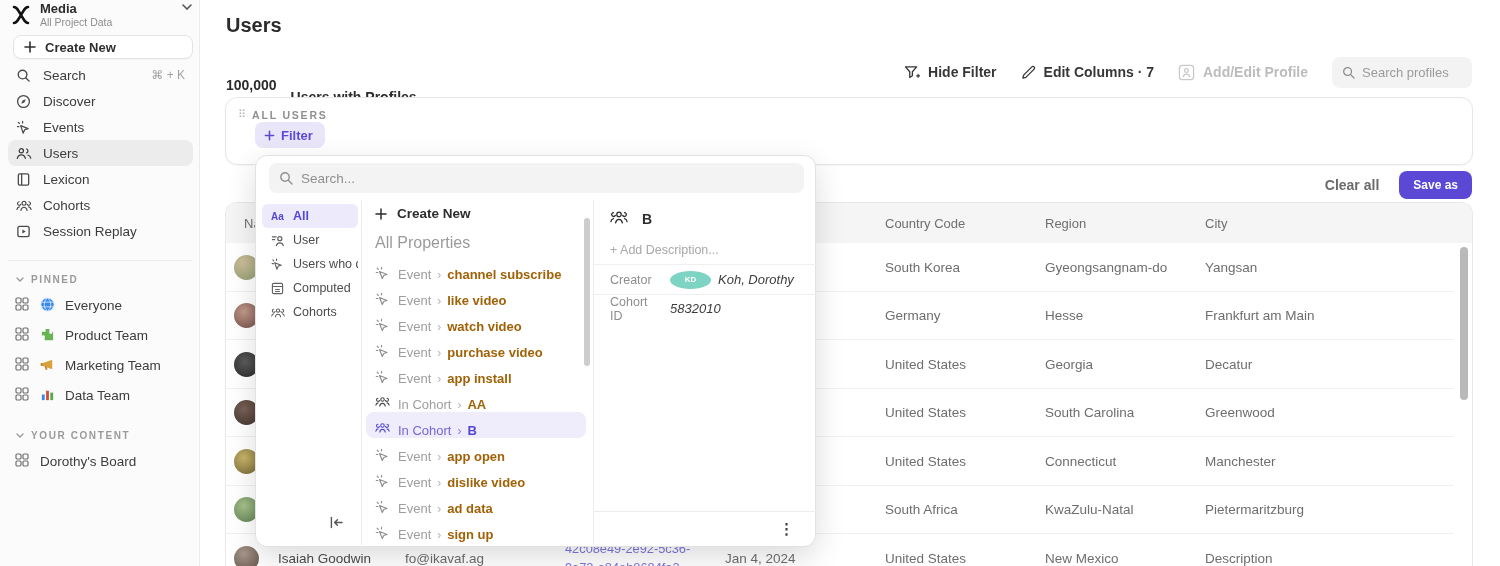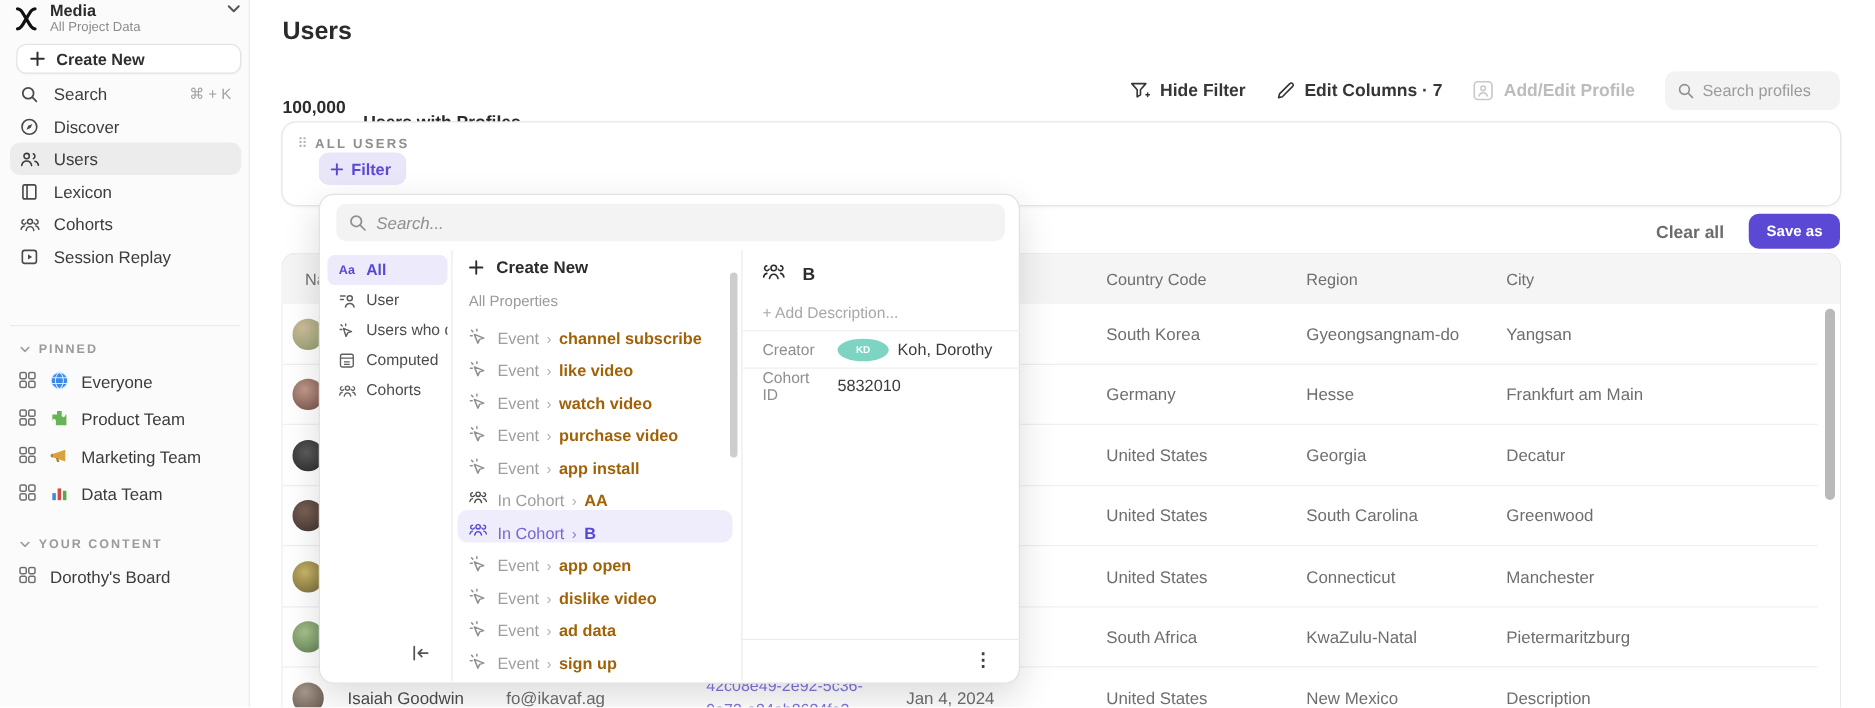--- a/index.html
+++ b/index.html
@@ -65,54 +65,54 @@
   .av5 { background:radial-gradient(circle at 40% 35%, #c9b66a, #6e6230); }
   .av6 { background:radial-gradient(circle at 40% 35%, #a8c18b, #597a4e); }
   .av7 { background:radial-gradient(circle at 40% 30%, #a8988c, #5e4f45); }
   .c-name { color:#4c4c4c; }
   .c-id { color:#7c76dc; font-size:12.8px; line-height:1.5; padding-right:10px; overflow-wrap:anywhere; }
   .t-scroll { position:absolute; left:1460px; top:247px; width:8px; height:153px; border-radius:4px; background:#b9b9b9; }
 
   
   .popover { position:absolute; left:255px; top:155px; width:561px; height:392px; background:#fff; border:1px solid #e2e2e2; border-radius:12px; box-shadow:0 10px 30px rgba(0,0,0,.14); z-index:10; }
   .pop-search { position:absolute; left:13px; top:7px; width:535px; height:30px; background:#f3f3f3; border-radius:8px; display:flex; align-items:center; gap:8px; padding:0 10px; }
-  .pop-search input { border:none; outline:none; background:transparent; font-size:13.5px; color:#6d28d9; width:100%; font-family:"Liberation Sans",sans-serif;font-style:italic; }
+  .pop-search input { border:none; outline:none; background:transparent; font-size:13.5px; color:#6d28d9; width:100%; font-family:"Liberation Sans",sans-serif; }
   .pop-search input::placeholder { color:#8f8f8f; }
   .pop-div-v1 { position:absolute; left:105px; top:44px; bottom:1px; border-left:1px solid #ececec; }
   .pop-div-v2 { position:absolute; left:337px; top:44px; bottom:1px; border-left:1px solid #ececec; }
   .cats { position:absolute; left:6px; top:48px; width:96px; }
   .cat-item { height:24px; display:flex; align-items:center; gap:8px; padding-left:8px; border-radius:6px; font-size:12.5px; color:#4c4c4c; cursor:pointer; white-space:nowrap; overflow:hidden; }
   .cat-item.sel { background:#eceafb; color:#5547d6; font-weight:700; }
   .cat-ic { width:15px; height:15px; flex:none; display:flex; align-items:center; justify-content:center; font-size:10px; font-weight:700; color:#5f5f5f; }
   .cat-item.sel .cat-ic { color:#5547d6; }
   .collapse-btn { position:absolute; left:70px; top:356px; width:20px; height:20px; color:#555; display:flex; align-items:center; justify-content:center; cursor:pointer; }
   .plist { position:absolute; left:106px; top:44px; width:230px; }
   .create-row { height:27px; display:flex; align-items:center; gap:10px; padding-left:13px; font-size:13.5px; font-weight:700; color:#2d2d2d; cursor:pointer; }
-  .allprops { padding:7px 0 4px 13px; font-size:12px; color:#9a9a9a; }
+  .allprops { padding:7px 0 4px 13px; font-size:16px; color:#9a9a9a; }
   .prop-item { height:26px; display:flex; align-items:flex-end; gap:7px; padding-left:13px; margin:0 6px 0 0; border-radius:8px; cursor:pointer; white-space:nowrap; }
   .prop-item.sel { background:#efecfb; margin-left:4px; padding-left:9px; }
   .prop-ic { width:16px; height:16px; flex:none; display:flex; color:#8f8f8f; }
   .prop-prefix { font-size:13px; color:#9e9e9e; }
   .prop-arrow { font-size:12px; color:#b4b4b4; margin:0 -1px; }
   .prop-value { font-size:13px; color:#a16207; font-weight:700; }
   .prop-item.sel .prop-ic { color:#5547d6; }
   .prop-item.sel .prop-prefix { color:#7468d4; }
   .prop-item.sel .prop-arrow { color:#8a7fe0; }
   .prop-item.sel .prop-value { color:#5547d6; }
   .pop-scroll { position:absolute; left:328px; top:62px; width:6px; height:148px; background:#cdcdcd; border-radius:3px; }
   .detail { position:absolute; left:338px; top:44px; width:222px; height:347px; }
   .det-title { position:absolute; left:16px; top:10px; display:flex; align-items:center; gap:14px; }
   .det-title .b-name { font-size:14px; font-weight:700; color:#2d2d2d; }
   .det-ic { width:18px; height:18px; color:#2d2d2d; display:flex; }
   .det-desc { position:absolute; left:16px; top:43px; font-size:12.5px; color:#a8a8a8; cursor:pointer; }
   .det-row1 { position:absolute; left:0; right:0; top:64px; height:30px; border-top:1px solid #efefef; display:flex; align-items:center; padding-left:16px; }
   .det-row2 { position:absolute; left:0; right:0; top:94px; height:28px; border-top:1px solid #efefef; display:flex; align-items:center; padding-left:16px; }
   .det-lab { width:46px; font-size:12.5px; color:#8e8e8e; flex:none; margin-right:14px; }
   .kd-av { width:41px; height:18px; border-radius:50%; background:#7ed4c2; color:#fff; font-size:8px; font-weight:700; display:flex; align-items:center; justify-content:center; margin-right:7px; flex:none; }
-  .det-val { font-size:13px; color:#3c3c3c; }
+  .det-val { font-size:13px; color:#3c3c3c;font-style:italic; }
   .det-footer { position:absolute; left:0; right:0; top:311px; height:36px; border-top:1px solid #ececec; }
   .kebab { position:absolute; right:22px; top:8px; font-size:15px; font-weight:700; color:#3f3f3f; letter-spacing:0; cursor:pointer; line-height:1.2; }
   svg { display:block; }
 </style>
 </head>
 <body>
 
 <div class="screen">
 
   <aside class="sidebar">
@@ -154,20 +154,29 @@
         <span class="nav-shortcut">⌘ + K</span>
       </div>
       <div class="nav-item">
         <span class="nav-ic">
             <svg viewBox="0 0 16 16" width="15" height="15">
               <circle cx="8" cy="8" r="6.3" stroke="#4a4a4a" stroke-width="1.4" fill="none"></circle>
               <path d="M10.5 5.5L9 9l-3.5 1.5L7 7z" fill="#4a4a4a"></path>
             </svg>
           </span>
         <span>Discover</span>
+      </div>
+      <div class="nav-item">
+        <span class="nav-ic">
+            <svg viewBox="0 0 16 16" width="15" height="15">
+              <path d="M5 6l8 3.2-3.6 1L7.6 14z" stroke="#4a4a4a" stroke-width="1.3" fill="none" stroke-linejoin="round"></path>
+              <path d="M2.5 2.5l1.2 1.2M7 1.5v1.6M1.5 7h1.6" stroke="#4a4a4a" stroke-width="1.3" stroke-linecap="round"></path>
+            </svg>
+          </span>
+        <span>Events</span>
       </div>
       <div class="nav-item sel">
         <span class="nav-ic">
             <svg viewBox="0 0 18 14" width="16" height="13">
               <circle cx="6" cy="4" r="2.4" stroke="#3c3c3c" stroke-width="1.4" fill="none"></circle>
               <path d="M1.5 12.5c.6-2.8 2.3-4 4.5-4s3.9 1.2 4.5 4" stroke="#3c3c3c" stroke-width="1.4" fill="none" stroke-linecap="round"></path>
               <path d="M12 1.9a2.4 2.4 0 010 4.4M13.4 8.7c1.8.4 2.8 1.6 3.2 3.6" stroke="#3c3c3c" stroke-width="1.4" fill="none" stroke-linecap="round"></path>
             </svg>
           </span>
         <span>Users</span>

